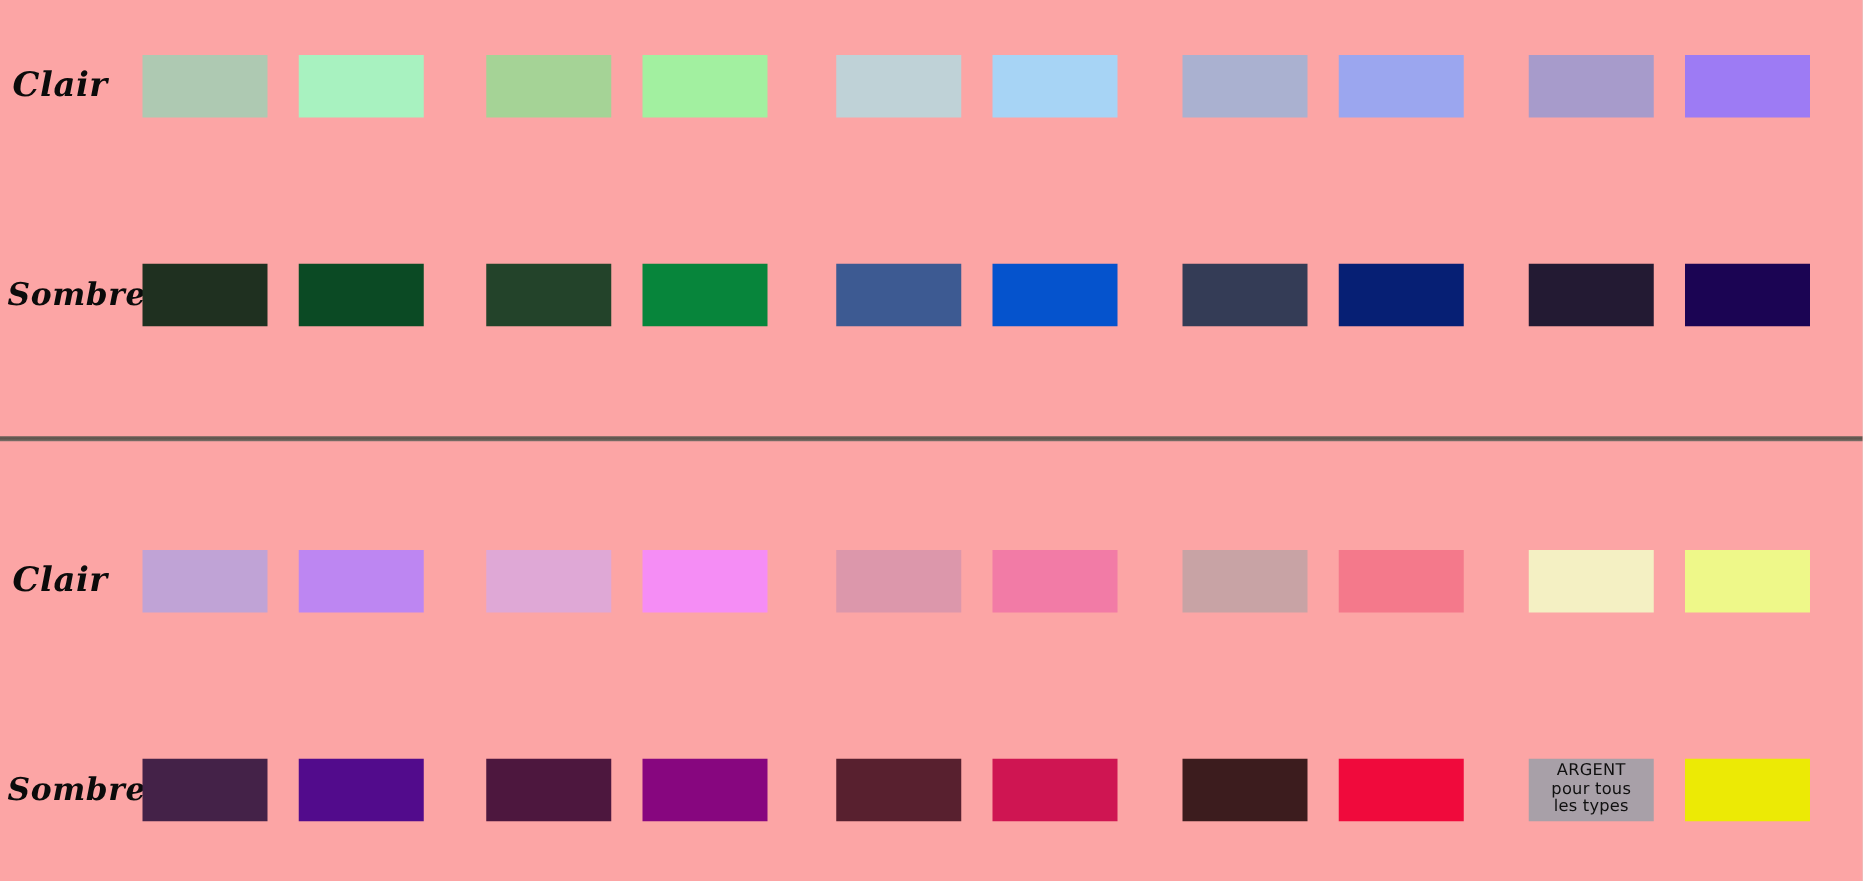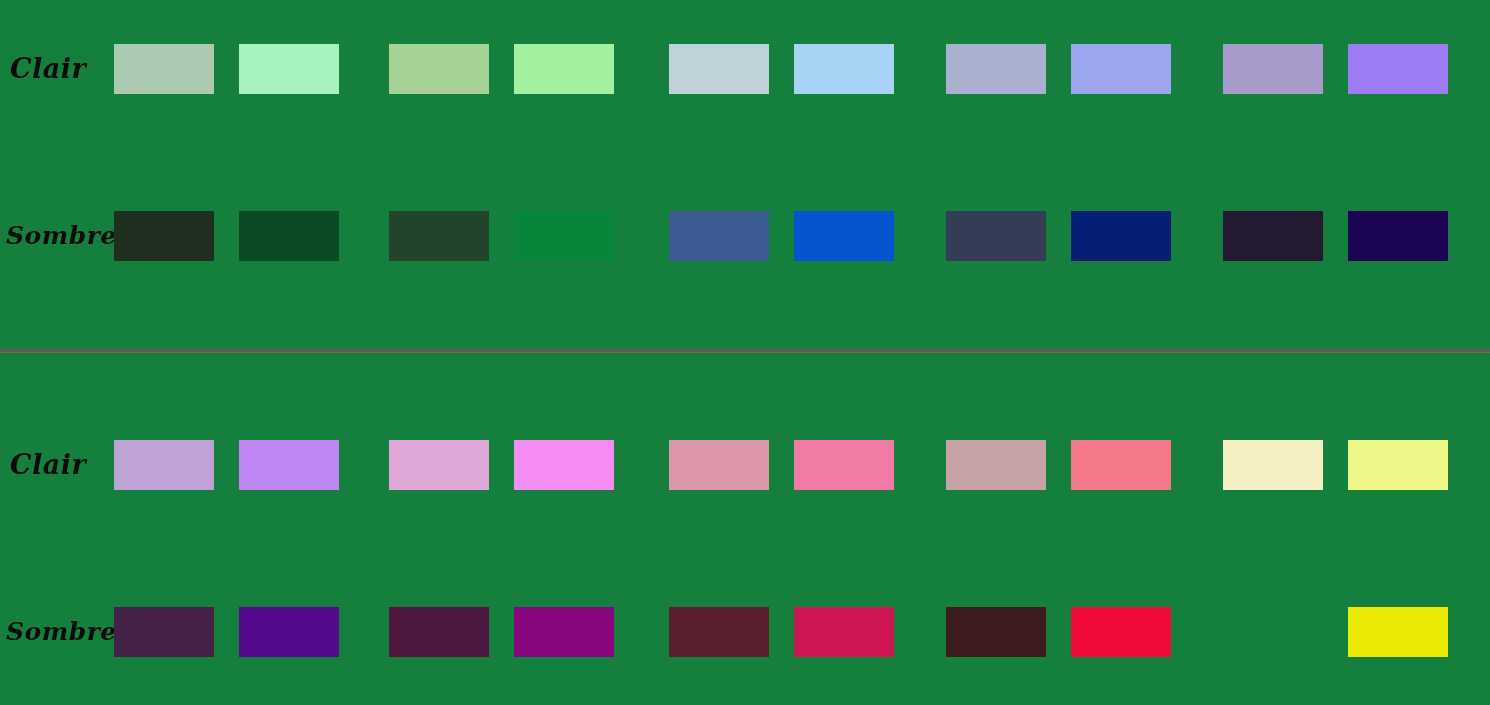--- a/index.html
+++ b/index.html
@@ -80,21 +80,21 @@
     font-family: "DejaVu Sans", sans-serif;
     font-size: 13px;
     color: #101010;
     letter-spacing: 0.2px;
     white-space: nowrap;
   }
 </style>
 </head>
 <body>
 
-<div id="page" style="background: #15803d;">
+<div id="page" style="background: #fca5a5;">
   <div class="divider" style="top: 349px; background: linear-gradient(rgb(106, 95, 88) 0%, rgb(95, 84, 77) 50%, rgb(125, 115, 108) 100%);"></div>
 <div class="row" style="top: 41px;">
       <div class="row-label">Clair</div>
       <div class="swatch" title="#aec9b2" style="left: 114px; width: 100px; height: 50px; background: rgb(174, 201, 178);"></div>
       <div class="swatch" title="#a8f2c0" style="left: 239px; width: 100px; height: 50px; background: rgb(168, 242, 192);"></div>
       <div class="swatch" title="#a5d396" style="left: 389px; width: 100px; height: 50px; background: rgb(165, 211, 150);"></div>
       <div class="swatch" title="#a2f0a0" style="left: 514px; width: 100px; height: 50px; background: rgb(162, 240, 160);"></div>
       <div class="swatch" title="#bfd2d7" style="left: 669px; width: 100px; height: 50px; background: rgb(191, 210, 215);"></div>
       <div class="swatch" title="#a7d4f5" style="left: 794px; width: 100px; height: 50px; background: rgb(167, 212, 245);"></div>
       <div class="swatch" title="#aab1d0" style="left: 946px; width: 100px; height: 50px; background: rgb(170, 177, 208);"></div>
@@ -131,15 +131,20 @@
     <div class="row" style="top: 604px;">
       <div class="row-label sombre">Sombre</div>
       <div class="swatch" title="#442248" style="left: 114px; width: 100px; height: 50px; background: rgb(68, 34, 72);"></div>
       <div class="swatch" title="#520b8c" style="left: 239px; width: 100px; height: 50px; background: rgb(82, 11, 140);"></div>
       <div class="swatch" title="#4d173e" style="left: 389px; width: 100px; height: 50px; background: rgb(77, 23, 62);"></div>
       <div class="swatch" title="#87067f" style="left: 514px; width: 100px; height: 50px; background: rgb(135, 6, 127);"></div>
       <div class="swatch" title="#58202f" style="left: 669px; width: 100px; height: 50px; background: rgb(88, 32, 47);"></div>
       <div class="swatch" title="#cf1552" style="left: 794px; width: 100px; height: 50px; background: rgb(207, 21, 82);"></div>
       <div class="swatch" title="#3c1c1e" style="left: 946px; width: 100px; height: 50px; background: rgb(60, 28, 30);"></div>
       <div class="swatch" title="#f00a3c" style="left: 1071px; width: 100px; height: 50px; background: rgb(240, 10, 60);"></div>
+      <div class="swatch special" title="#a8a0a8" style="left: 1223px; width: 100px; height: 50px; background: rgb(168, 160, 168);">
+        <div class="sp-line">ARGENT</div>
+        <div class="sp-line">pour tous</div>
+        <div class="sp-line">les types</div>
+      </div>
       <div class="swatch" title="#ecea05" style="left: 1348px; width: 100px; height: 50px; background: rgb(236, 234, 5);"></div>
     </div>
   </div>
 
 </body></html>

